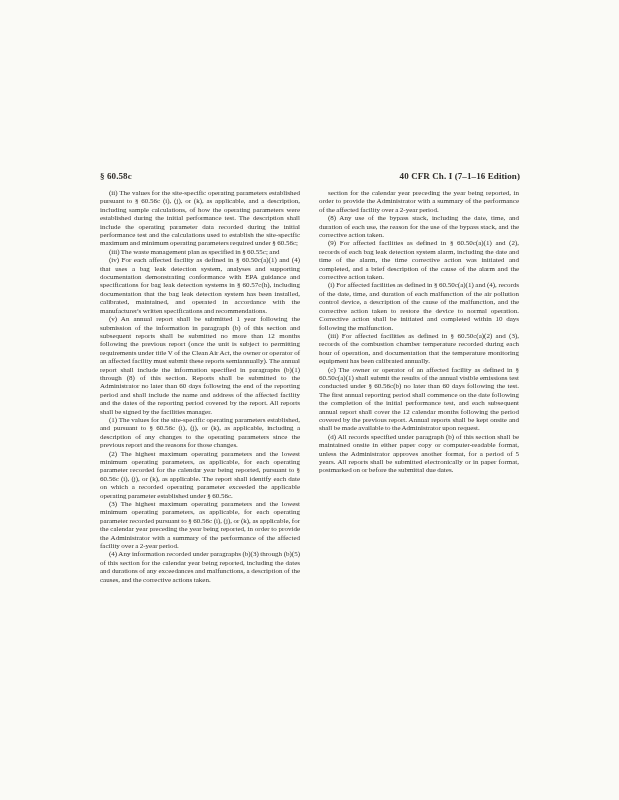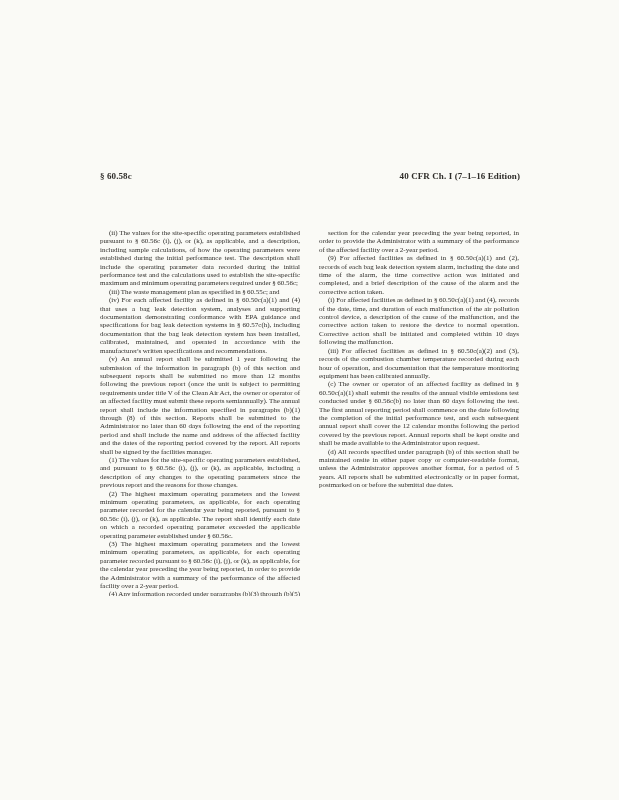--- a/index.html
+++ b/index.html
@@ -33,21 +33,20 @@
     color:var(--ink);
     letter-spacing:0.1px;
   }
   .body-cols{
     position:absolute;
     left:100px;
     top:189px;
     width:420px;
     display:flex;
     gap:19px;
-    margin-top:40px;
   }
   .col{
     width:200px;
   }
   p.para{
     margin:0;
     font-size:7px;
     line-height:8.4px;
     text-align:justify;
     text-indent:9px;
@@ -81,20 +80,21 @@
         <p class="para">(iii) The waste management plan as specified in § 60.55c; and</p>
         <p class="para">(iv) For each affected facility as defined in § 60.50c(a)(1) and (4) that uses a bag leak detection system, analyses and supporting documentation demonstrating conformance with EPA guidance and specifications for bag leak detection systems in § 60.57c(h), including documentation that the bag leak detection system has been installed, calibrated, maintained, and operated in accordance with the manufacturer's written specifications and recommendations.</p>
         <p class="para">(v) An annual report shall be submitted 1 year following the submission of the information in paragraph (b) of this section and subsequent reports shall be submitted no more than 12 months following the previous report (once the unit is subject to permitting requirements under title V of the Clean Air Act, the owner or operator of an affected facility must submit these reports semiannually). The annual report shall include the information specified in paragraphs (b)(1) through (8) of this section. Reports shall be submitted to the Administrator no later than 60 days following the end of the reporting period and shall include the name and address of the affected facility and the dates of the reporting period covered by the report. All reports shall be signed by the facilities manager.</p>
         <p class="para">(1) The values for the site-specific operating parameters established, and pursuant to § 60.56c (i), (j), or (k), as applicable, including a description of any changes to the operating parameters since the previous report and the reasons for those changes.</p>
         <p class="para">(2) The highest maximum operating parameters and the lowest minimum operating parameters, as applicable, for each operating parameter recorded for the calendar year being reported, pursuant to § 60.56c (i), (j), or (k), as applicable. The report shall identify each date on which a recorded operating parameter exceeded the applicable operating parameter established under § 60.56c.</p>
         <p class="para">(3) The highest maximum operating parameters and the lowest minimum operating parameters, as applicable, for each operating parameter recorded pursuant to § 60.56c (i), (j), or (k), as applicable, for the calendar year preceding the year being reported, in order to provide the Administrator with a summary of the performance of the affected facility over a 2-year period.</p>
         <p class="para">(4) Any information recorded under paragraphs (b)(3) through (b)(5) of this section for the calendar year being reported, including the dates and durations of any exceedances and malfunctions, a description of the causes, and the corrective actions taken.</p>
       </div>
     <div class="col">
         <p class="para">section for the calendar year preceding the year being reported, in order to provide the Administrator with a summary of the performance of the affected facility over a 2-year period.</p>
+        <p class="para">(8) Any use of the bypass stack, including the date, time, and duration of each use, the reason for the use of the bypass stack, and the corrective action taken.</p>
         <p class="para">(9) For affected facilities as defined in § 60.50c(a)(1) and (2), records of each bag leak detection system alarm, including the date and time of the alarm, the time corrective action was initiated and completed, and a brief description of the cause of the alarm and the corrective action taken.</p>
         <p class="para">(i) For affected facilities as defined in § 60.50c(a)(1) and (4), records of the date, time, and duration of each malfunction of the air pollution control device, a description of the cause of the malfunction, and the corrective action taken to restore the device to normal operation. Corrective action shall be initiated and completed within 10 days following the malfunction.</p>
         <p class="para">(iii) For affected facilities as defined in § 60.50c(a)(2) and (3), records of the combustion chamber temperature recorded during each hour of operation, and documentation that the temperature monitoring equipment has been calibrated annually.</p>
         <p class="para">(c) The owner or operator of an affected facility as defined in § 60.50c(a)(1) shall submit the results of the annual visible emissions test conducted under § 60.56c(b) no later than 60 days following the test. The first annual reporting period shall commence on the date following the completion of the initial performance test, and each subsequent annual report shall cover the 12 calendar months following the period covered by the previous report. Annual reports shall be kept onsite and shall be made available to the Administrator upon request.</p>
         <p class="para">(d) All records specified under paragraph (b) of this section shall be maintained onsite in either paper copy or computer-readable format, unless the Administrator approves another format, for a period of 5 years. All reports shall be submitted electronically or in paper format, postmarked on or before the submittal due dates.</p>
       </div>
   </div>
 
   <div class="folio">106</div>
 

